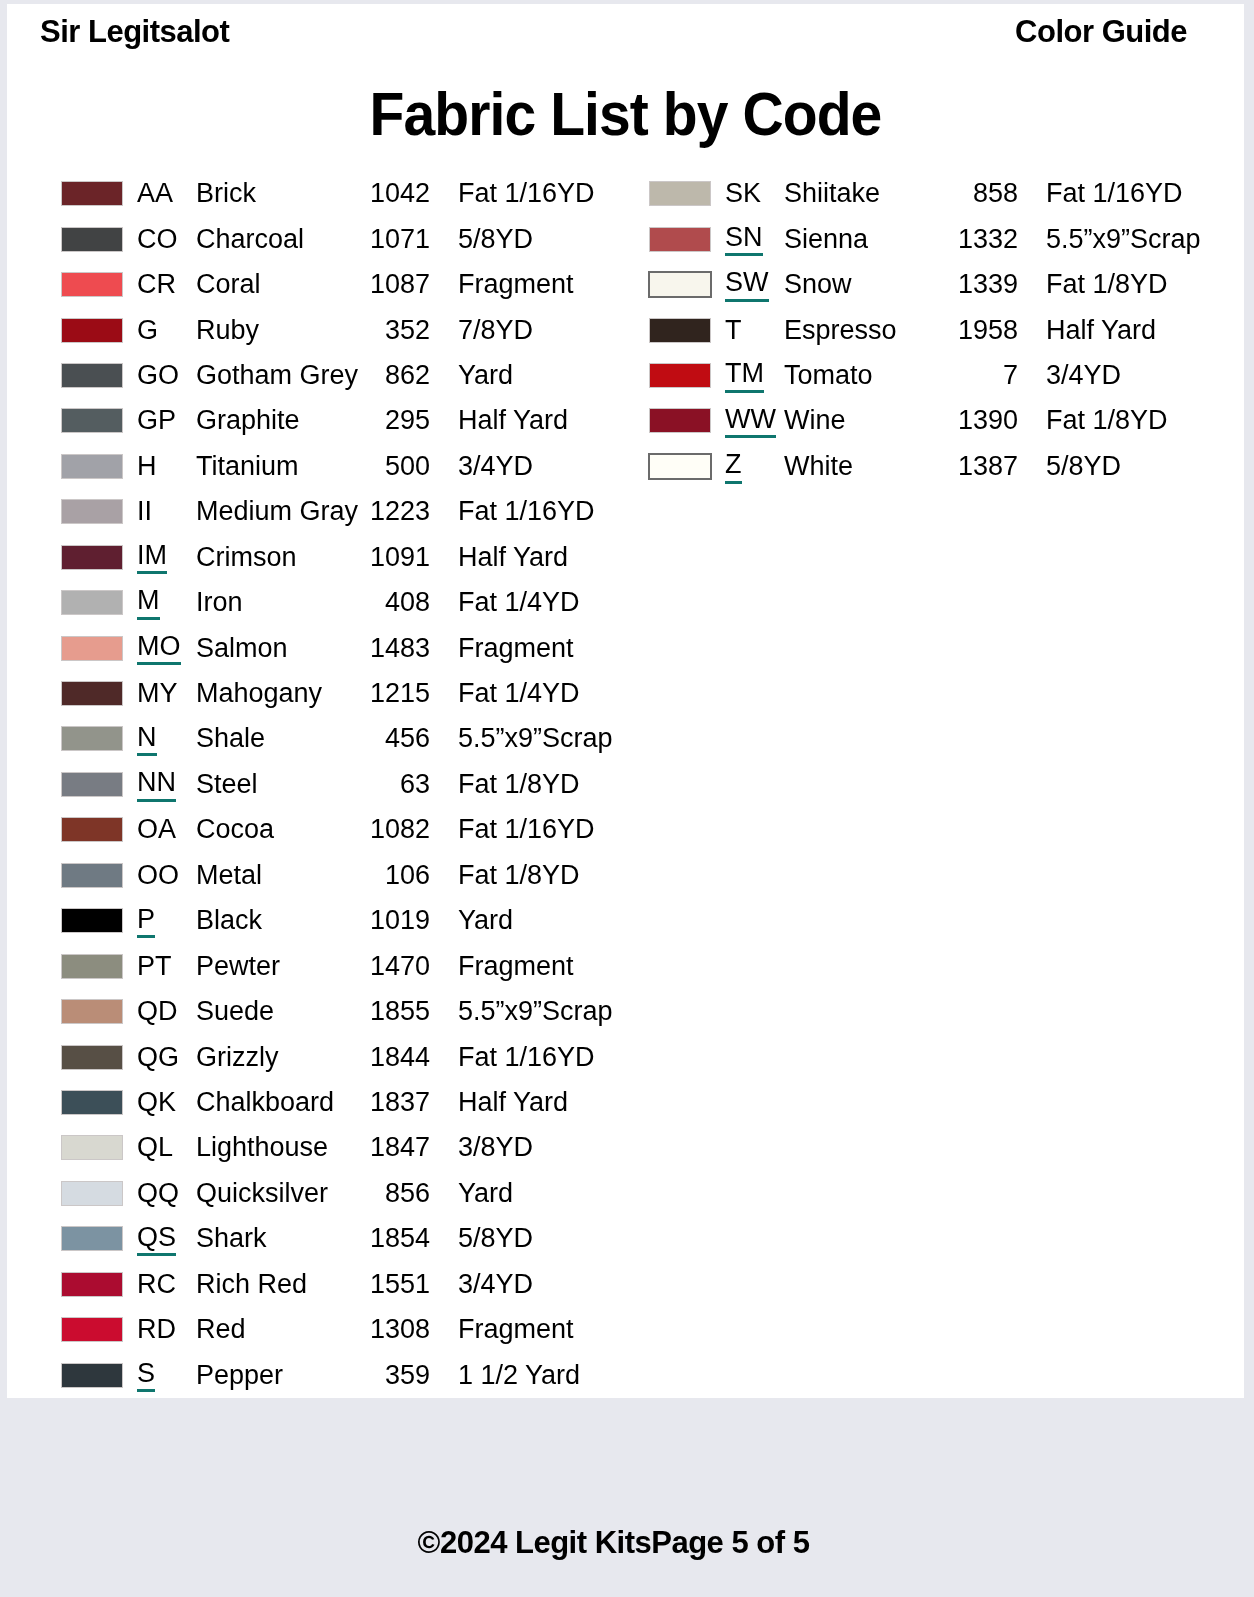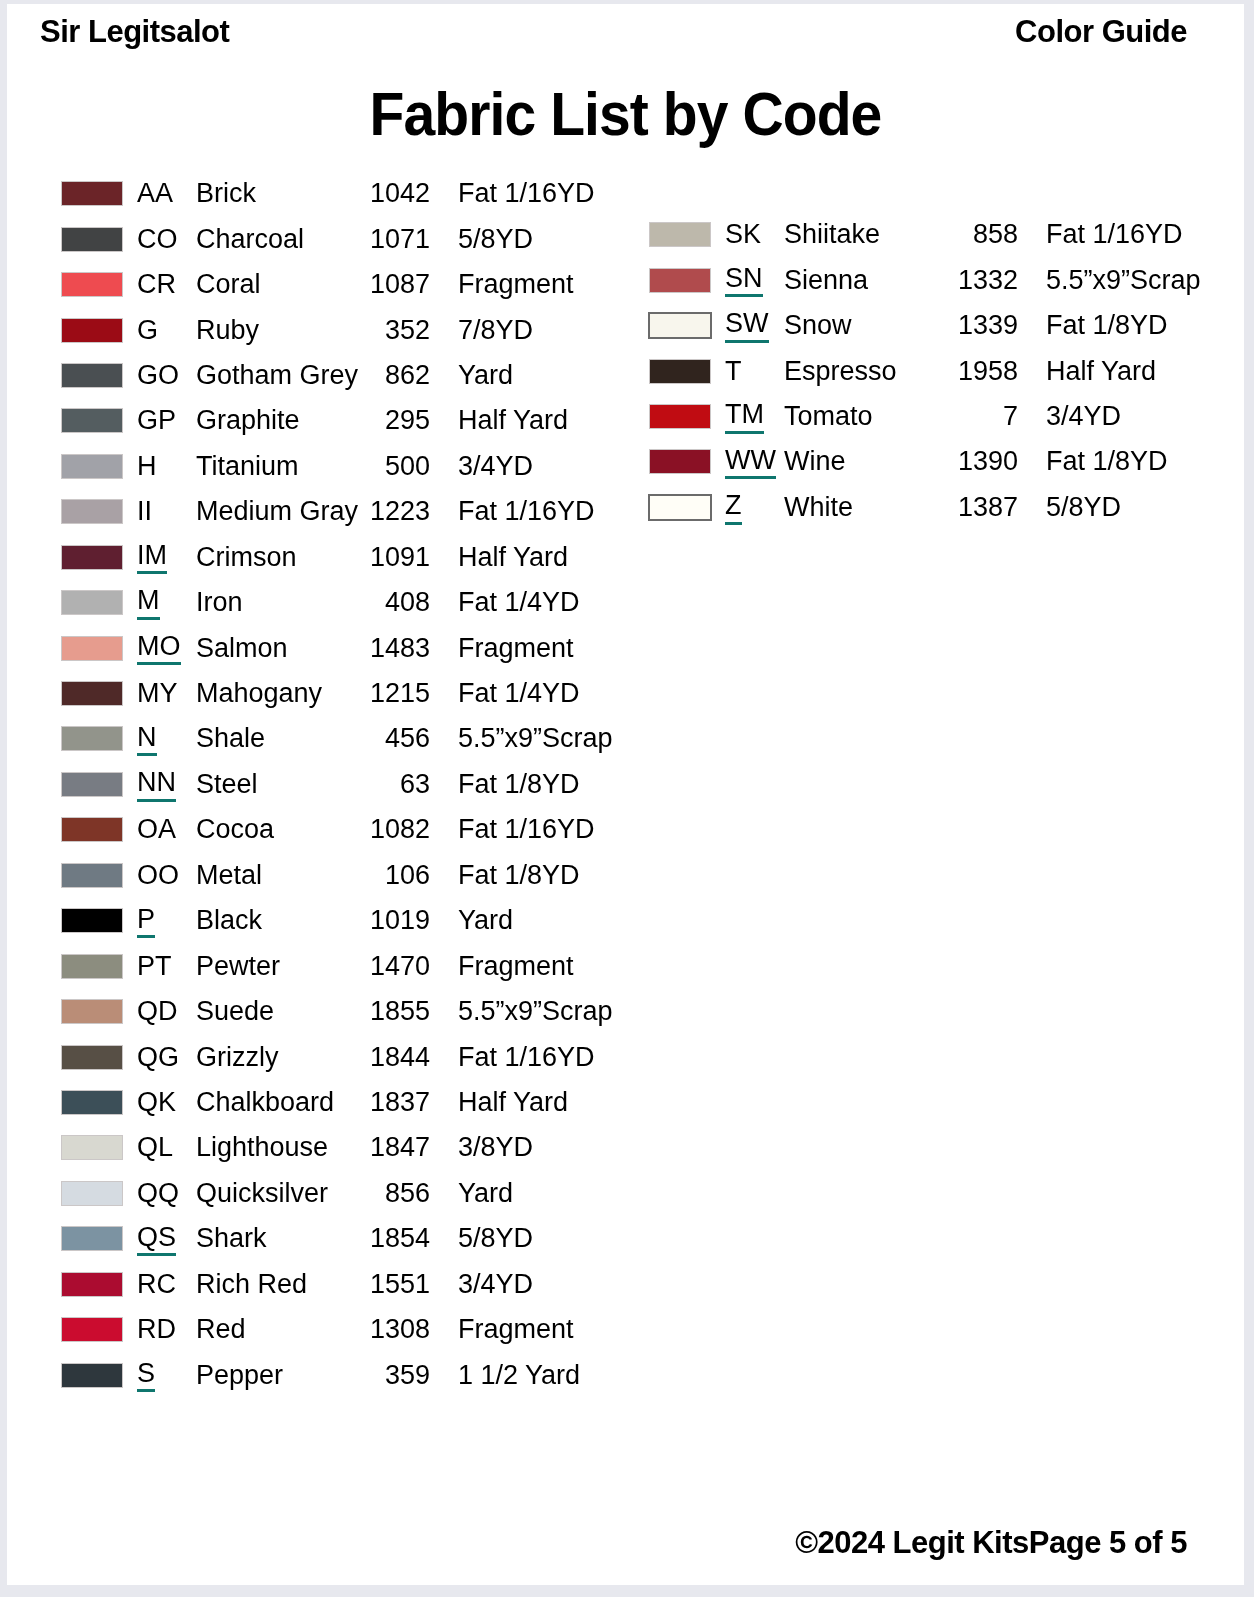--- a/index.html
+++ b/index.html
@@ -3,38 +3,38 @@
 <meta charset="utf-8">
 <style>
   html,body { margin:0; padding:0; }
   body {
     width:1254px; height:1597px; position:relative;
     background:#e7e8ee;
     font-family:"Liberation Sans", sans-serif;
     color:#000;
   }
   .page {
-    position:absolute; left:7px; top:4px; width:1237px; height:1581px;
+    position:absolute; left:7px; top:4px; width:1237px; height:1394px;
     background:#ffffff;
   }
   .topbar {
     position:absolute; left:33px; right:57px; top:10px;
     display:flex; justify-content:space-between;
     font-size:31px; font-weight:bold; letter-spacing:-0.5px;
   }
   .doc-title {
     position:absolute; left:0; right:0; top:74px;
     text-align:center; font-size:62px; font-weight:bold;
     letter-spacing:-1px; transform:scaleX(0.92);
     white-space:nowrap;
   }
   .list { position:absolute; left:0; top:167px; width:100%; }
   .col { position:absolute; top:0; }
   .col-left { left:55px; }
-  .col-right { left:643px;margin-top:41px; }
+  .col-right { left:643px; }
   .row {
     display:grid;
     grid-template-columns:75px 59px 172px 62px 28px auto;
     align-items:center;
     height:45.45px;
     font-size:27px;
     white-space:nowrap;
   }
   .swatch {
     width:60px; height:23px; display:inline-block;
@@ -43,21 +43,21 @@
   .swatch.bordered { box-shadow:0 0 0 2px #6b6b6b; }
   .cell { display:block; }
   .num { text-align:right; }
   .yd { grid-column:6; }
   .u {
     display:inline-block; line-height:1.05;
     border-bottom:3px solid #0f766e; padding-bottom:2px;
   }
   .footer {
     position:absolute; left:33px; right:57px; top:1521px;
-    display:flex; justify-content:flex-end;
+    display:flex; justify-content:center;
     font-size:31px; font-weight:bold; letter-spacing:-0.5px;
   }
 </style>
 </head>
 <body>
 
 <div class="page">
 
   <div class="topbar">
     <span>Sir Legitsalot</span>

